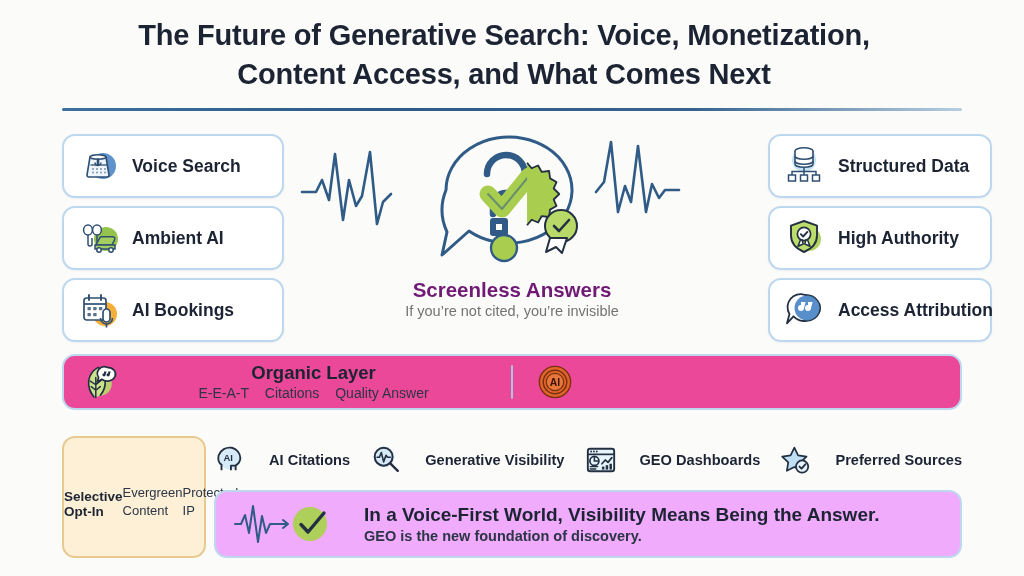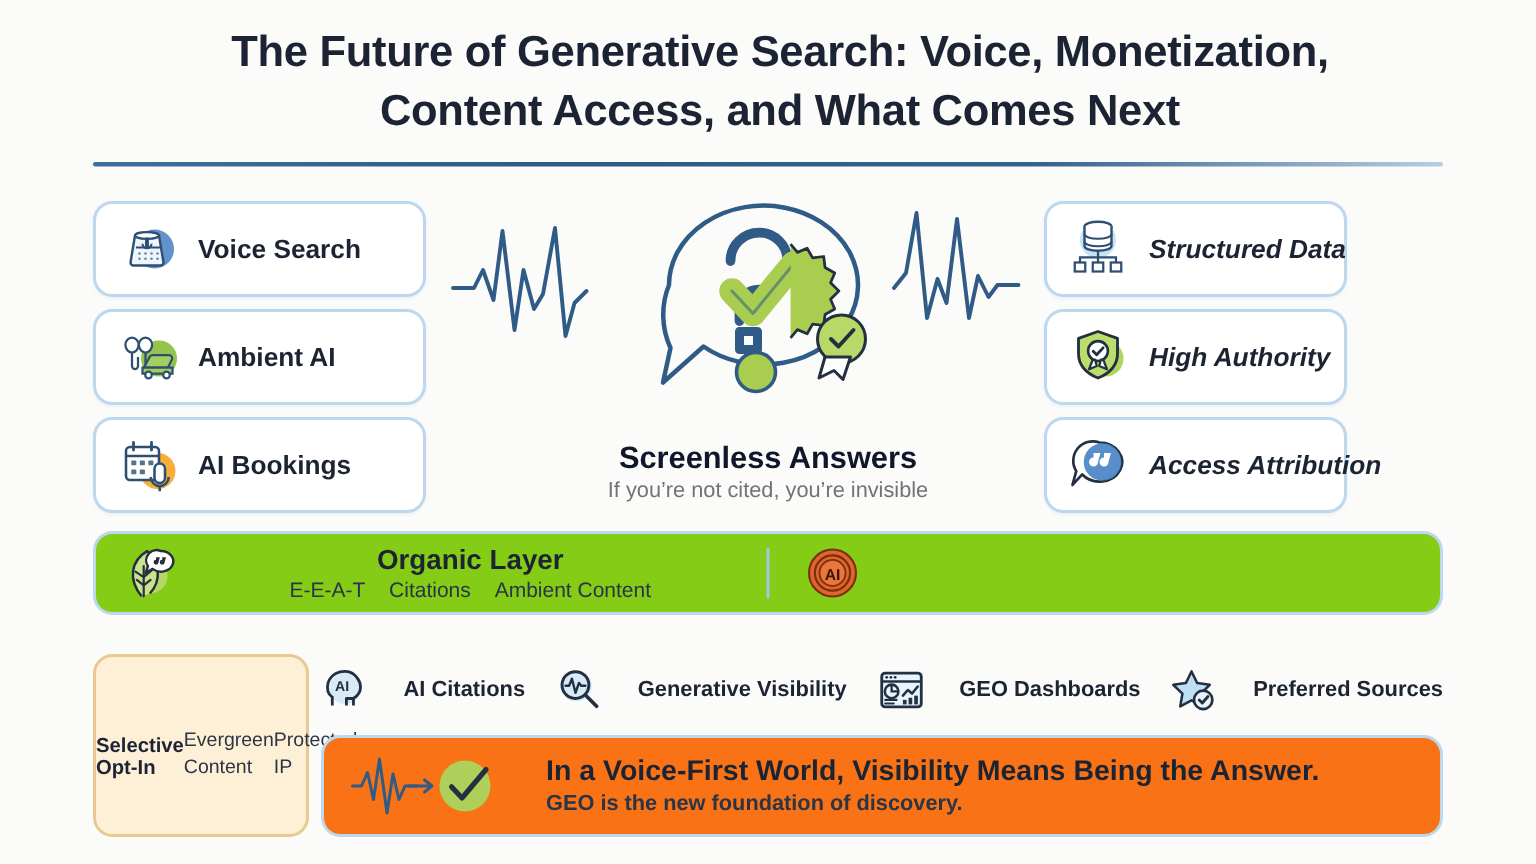--- a/index.html
+++ b/index.html
@@ -5,48 +5,48 @@
   * { box-sizing: border-box; margin: 0; padding: 0; }
   html, body {
     width: 1024px; height: 576px;
     background: #fbfbfa;
     font-family: "Liberation Sans", sans-serif;
     overflow: hidden;
   }
   .page { position: relative; width: 1024px; height: 576px; background: #fbfbfa; }
 
   
-  .title-wrap { position: absolute; top: 16px; left: 68px; width: 904px; text-align: center; }
+  .title-wrap { position: absolute; top: 16px; left: 52px; width: 904px; text-align: center; }
   .title-line { display: block; font-size: 29px; font-weight: bold; color: #1c2434; letter-spacing: -0.2px; line-height: 1.33; }
   .title-rule { position: absolute; top: 108px; left: 62px; width: 900px; height: 3px;
     background: linear-gradient(90deg,#3f6f9f 0%, #2d5a86 35%, #35628e 70%, #b8cde0 100%);
     border-radius: 2px; }
 
   
   .card {
     position: absolute; height: 64px; border: 2px solid #bcd7ee; border-radius: 13px;
     background: #ffffff; display: flex; align-items: center; gap: 10px; padding: 0 12px;
     box-shadow: 0 1px 2px rgba(60,90,130,.07);
   }
   .card-left { left: 62px; width: 222px; }
-  .card-right { left: 696px; width: 202px; font-style: italic; }
+  .card-right { left: 768px; width: 224px; }
   .card .label { font-size: 17.5px; font-weight: bold; color: #1c2434; white-space: nowrap; }
   .icon-box { width: 46px; height: 46px; flex: 0 0 46px; position: relative; }
   .icon-box svg { width: 100%; height: 100%; display: block; }
 
   
   .center { position: absolute; left: 296px; top: 126px; width: 432px; height: 212px; }
   .center .hero { width: 432px; height: 152px; display: block; }
-  .center .c-title { margin-top: 16px; text-align: center; font-size: 20.5px; font-weight: bold; color: #0f172a; }
+  .center .c-title { margin-top: 0; text-align: center; font-size: 20.5px; font-weight: bold; color: #701a75; }
   .center .c-sub { text-align: center; font-size: 14.5px; color: #737373; margin-top: 1px; }
 
   
   .band {
     position: absolute; left: 62px; top: 354px; width: 900px; height: 56px;
-    background: #84cc16; border: 2px solid #bcd7ee; border-radius: 13px;
+    background: #ec4899; border: 2px solid #bcd7ee; border-radius: 13px;
     display: flex; align-items: center;
   }
   .band-half { flex: 1 1 50%; display: flex; align-items: center; gap: 10px; padding: 0 14px; }
   .band-half.right { padding-left: 22px; }
   .band-div { width: 2px; height: 34px; background: #a9c4de; border-radius: 1px; flex: 0 0 2px; }
   .band-txt { flex: 1; text-align: center; }
   .band-title { font-size: 18.5px; font-weight: bold; color: #1c2434; line-height: 1.12; }
   .band-tags { font-size: 14px; color: #2b3545; margin-top: 2px; }
   .band-tags span { margin: 0 6px; }
   .band-tags span:first-child { margin-left: 0; }
@@ -66,21 +66,21 @@
   
   .chips { position: absolute; left: 214px; top: 438px; width: 748px; height: 44px; display: flex; align-items: center; }
   .chip { display: flex; align-items: center; gap: 7px; }
   .chip .ci { width: 32px; height: 32px; flex: 0 0 32px; }
   .chip .cl { font-size: 14.6px; font-weight: bold; color: #1c2434; white-space: nowrap; margin-left: 16px; }
   .chip-sp { flex: 1 1 auto; }
 
   
   .banner {
     position: absolute; left: 214px; top: 490px; width: 748px; height: 68px;
-    background: #f97316; border: 2px solid #bcd7ee; border-radius: 13px;
+    background: #f0abfc; border: 2px solid #bcd7ee; border-radius: 13px;
     display: flex; align-items: center; gap: 12px; padding: 0 16px;
   }
   .banner .bi { width: 120px; height: 46px; flex: 0 0 120px; }
   .banner .bt { font-size: 19px; font-weight: bold; color: #1c2434; line-height: 1.2; }
   .banner .bs { font-size: 14.5px; color: #2b3545; margin-top: 2px; font-weight: bold; }
 </style>
 </head>
 <body>
 
 <div class="page">
@@ -240,21 +240,21 @@
               <path d="M28.5 11.5 h2.8 l-1 3.6 a1.8 1.8 0 1 1 -1.8 -1.8 z"></path>
               <path d="M33 11.5 h2.8 l-1 3.6 a1.8 1.8 0 1 1 -1.8 -1.8 z"></path>
             </g>
         </svg>
       </div>
       <div class="band-txt">
         <div class="band-title">Organic Layer</div>
         <div class="band-tags">
           <span>E-E-A-T</span>
           <span>Citations</span>
-          <span>Ambient Content</span>
+          <span>Quality Answer</span>
         </div>
       </div>
     </div>
 
     <div class="band-div"></div>
 
     <div class="band-half right">
       <div class="icon-box" style="width:40px;height:40px;flex:0 0 40px">
         <svg viewBox="0 0 46 46">
           <circle cx="23" cy="23" r="18" fill="#e0652a"></circle>

